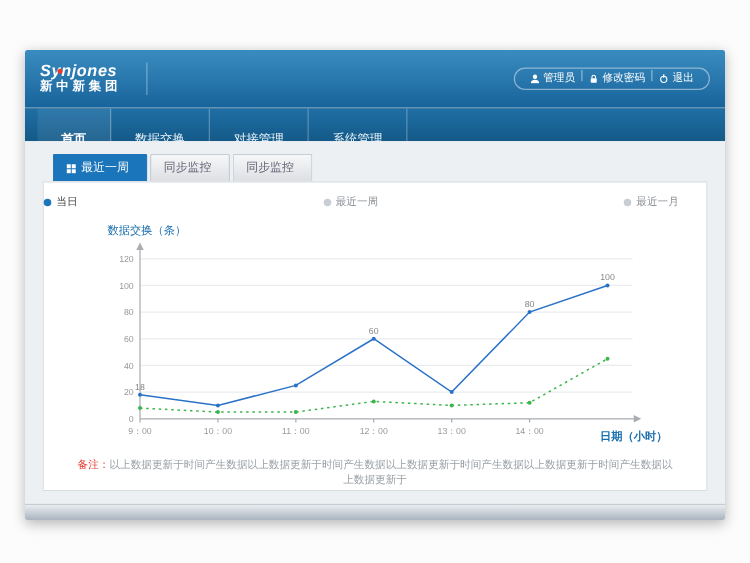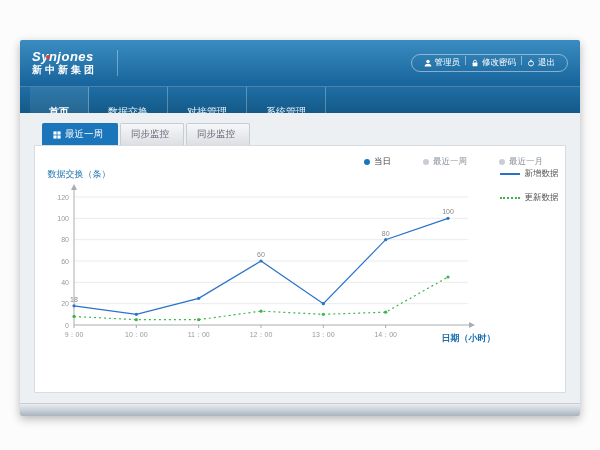--- a/index.html
+++ b/index.html
@@ -27,28 +27,28 @@
 
   
   .content{flex:1;background:#edf0f3;padding:10px 14px 10px;display:flex;flex-direction:column;min-height:0;}
   .tabs{display:flex;gap:2px;padding-left:8px;}
   .tab{font-size:9.5px;padding:4px 14px 4px 10px;border:1px solid #c7cdd4;border-bottom:none;color:#667;
     background:linear-gradient(#f6f7f8,#dddfe3);display:flex;align-items:center;gap:4px;cursor:pointer;border-radius:2px 2px 0 0;}
   .tab.active{background:#1b75bb;border-color:#1b75bb;color:#fff;}
   .panel{flex:1;background:#fff;border:1px solid #d8dde2;display:flex;flex-direction:column;min-height:0;}
 
   
-  .filters{display:flex;justify-content:flex-end;gap:32px;padding:10px 22px 0 0;font-size:8.5px;color:#8a9097;}
+  .filters{display:flex;justify-content:space-between;gap:32px;padding:10px 22px 0 0;font-size:8.5px;color:#8a9097;}
   .filter{display:flex;align-items:center;gap:4px;cursor:pointer;}
   .filter .dot{width:6px;height:6px;border-radius:50%;background:#c9ced6;display:inline-block;}
   .filter.active{color:#444;}
   .filter.active .dot{background:#1b75bb;}
 
   
-  .chart-zone{display:flex;justify-content:center;margin-top:0;}
+  .chart-zone{display:flex;justify-content:center;align-items:center;margin-top:10px;}
   .chart-col{position:relative;}
   .ylabel{font-size:9px;color:#1a6fae;margin:0 0 2px 6px;}
   .xlabel{position:absolute;right:-14px;bottom:10px;font-size:9px;color:#1a6fae;font-weight:bold;white-space:nowrap;}
   .series-legend{margin-left:18px;display:flex;flex-direction:column;gap:12px;font-size:8.5px;color:#555;}
   .series-item{display:flex;align-items:center;gap:5px;}
   .ls{width:20px;height:0;display:inline-block;}
   .ls.solid{border-top:2px solid #2a72c8;}
   .ls.dashed{border-top:2px dotted #3cb54a;}
 
   
@@ -192,29 +192,22 @@
               <circle cx="32" cy="133.46666666666667" r="1.6" fill="#3cb54a"></circle>
               <circle cx="94.33333333333334" cy="136.66666666666669" r="1.6" fill="#3cb54a"></circle>
               <circle cx="156.66666666666669" cy="136.66666666666669" r="1.6" fill="#3cb54a"></circle>
               <circle cx="219" cy="128.13333333333333" r="1.6" fill="#3cb54a"></circle>
               <circle cx="281.33333333333337" cy="131.33333333333331" r="1.6" fill="#3cb54a"></circle>
               <circle cx="343.6666666666667" cy="129.2" r="1.6" fill="#3cb54a"></circle>
               <circle cx="406" cy="94" r="1.6" fill="#3cb54a"></circle>
             </svg>
           <div class="xlabel">日期（小时）</div>
         </div>
-        <div class="series-legend">
-          <div class="series-item">
-            <span class="ls solid"></span>
-            <span>新增数据</span>
-          </div>
-          <div class="series-item">
-            <span class="ls dashed"></span>
-            <span>更新数据</span>
-          </div>
-        </div>
-      </div>
-
+      </div>
+
+      <div class="note">
+        <span class="pre">备注：</span><span>以上数据更新于时间产生数据以上数据更新于时间产生数据以上数据更新于时间产生数据以上数据更新于时间产生数据以上数据更新于</span>
+      </div>
     </div>
   </div>
 
   <div class="ftr"></div>
 </div>
 
 </body></html>

